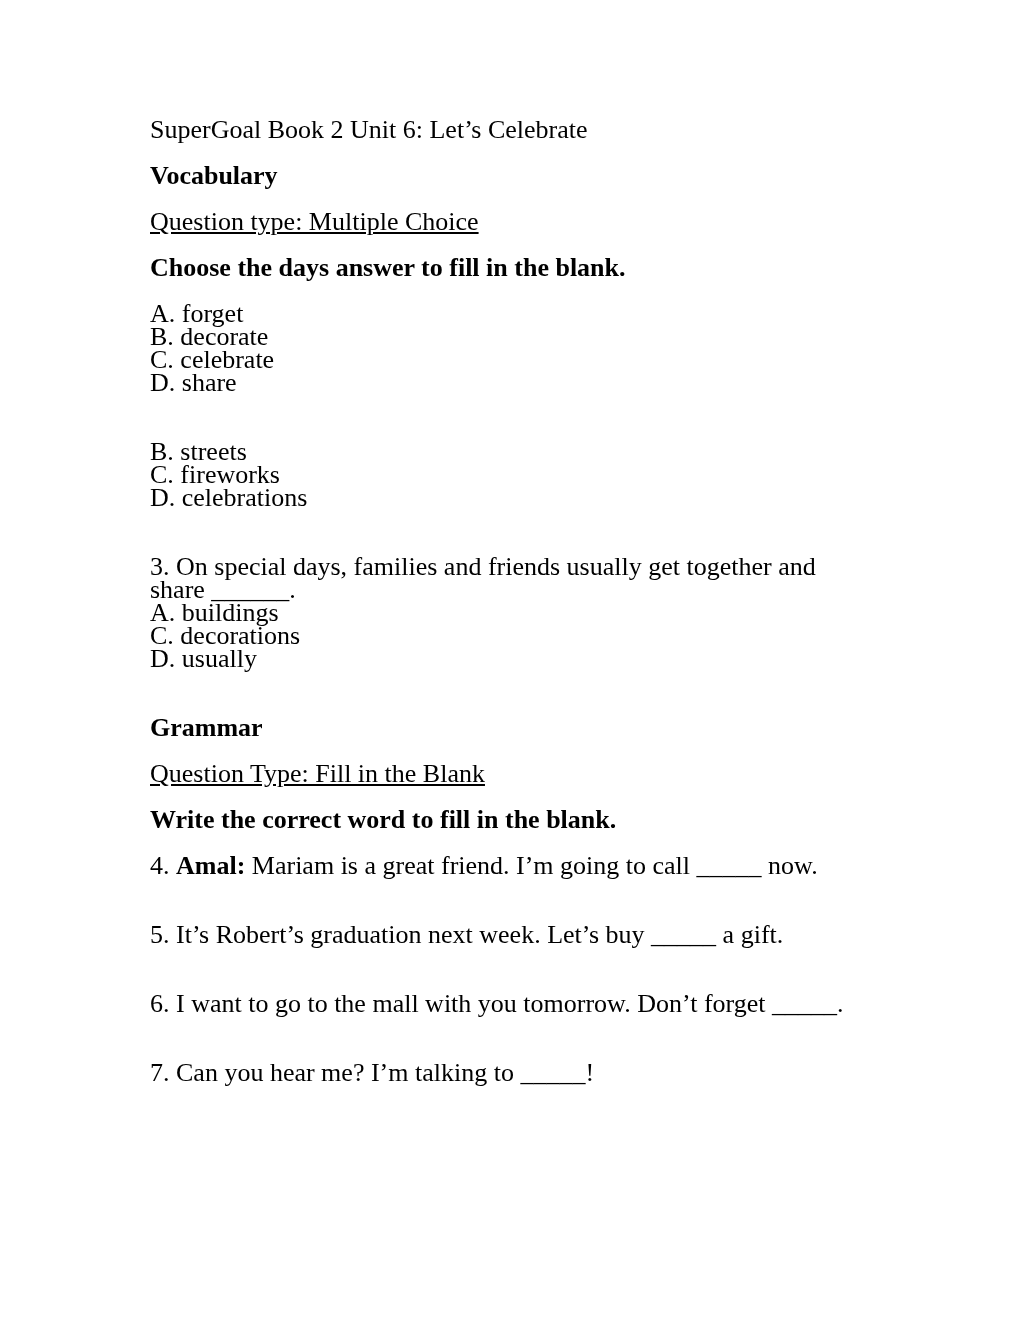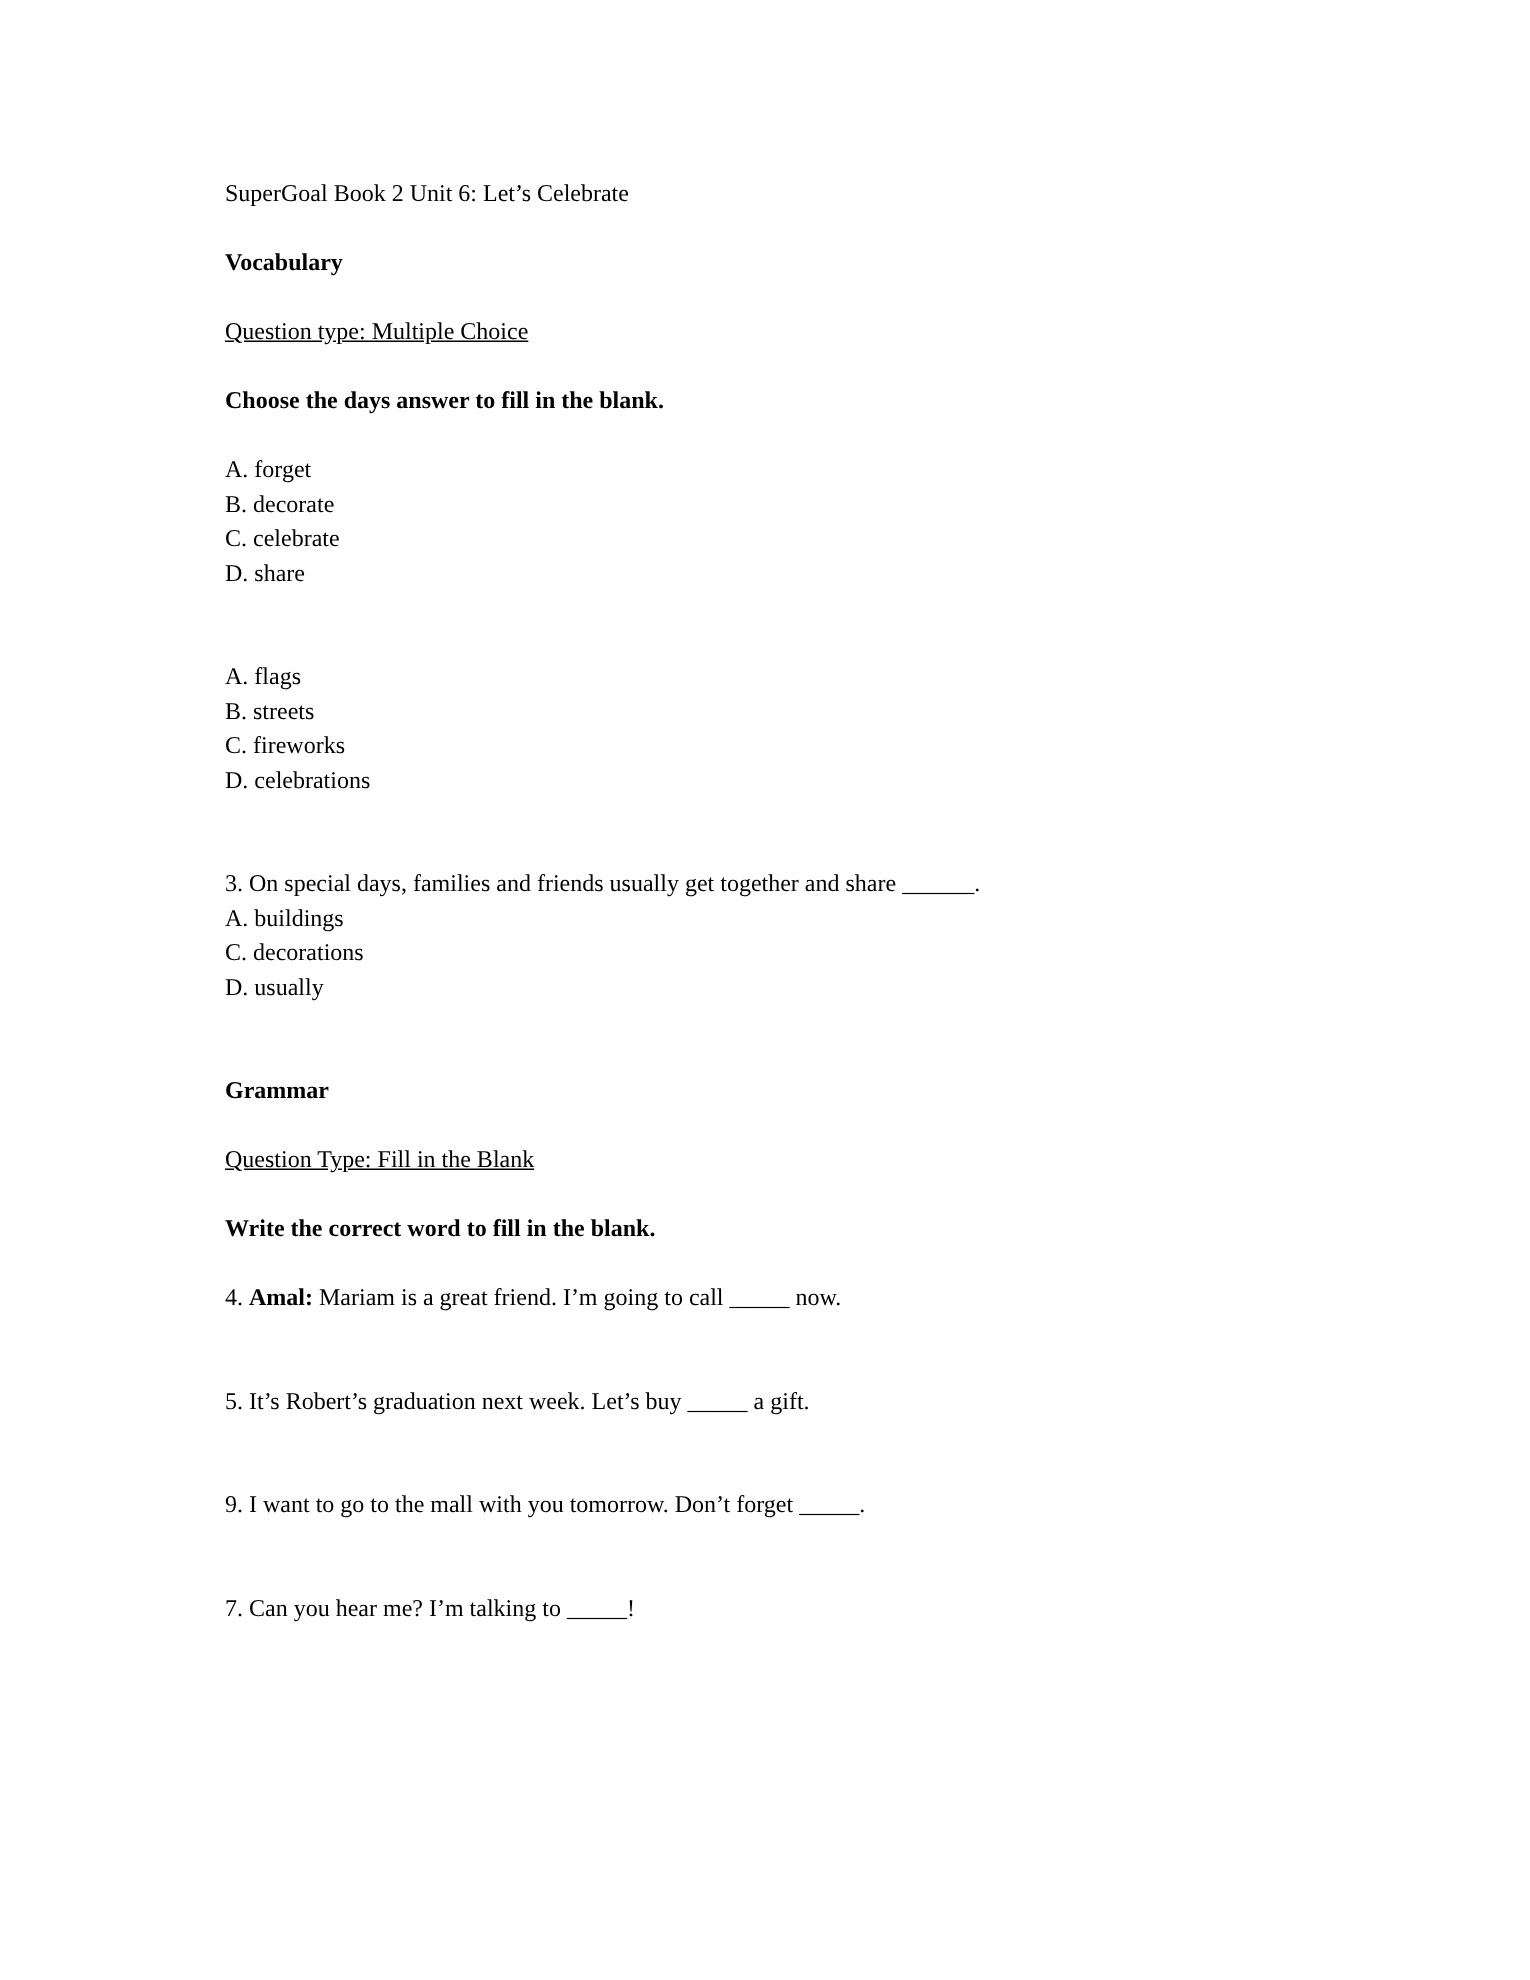--- a/index.html
+++ b/index.html
@@ -11,21 +11,21 @@
     width: 1020px;
     height: 1320px;
     overflow: hidden;
   }
   .doc-page {
     box-sizing: border-box;
     width: 1016px;
     height: 1320px;
     padding: 118px 140px 0 150px;
     font-family: "Liberation Serif", "DejaVu Serif", serif;
-    font-size: 16px;
+    font-size: 26px;
     line-height: 23px;
     color: #000000;
     background: #ffffff;
   }
   .line {
     margin: 0 0 23px 0;
   }
   .bold {
     font-weight: bold;
   }
@@ -53,21 +53,20 @@
   <p class="line bold">Choose the days answer to fill in the blank.</p>
 
   <div class="question-block">
     <div class="qline">A. forget</div>
     <div class="qline">B. decorate</div>
     <div class="qline">C. celebrate</div>
     <div class="qline">D. share</div>
   </div>
 
   <div class="question-block">
-    <div class="qline">A. flags</div>
     <div class="qline">B. streets</div>
     <div class="qline">C. fireworks</div>
     <div class="qline">D. celebrations</div>
   </div>
 
   <div class="question-block">
     <div class="qline">3. On special days, families and friends usually get together and share ______.</div>
     <div class="qline">A. buildings</div>
     <div class="qline">C. decorations</div>
     <div class="qline">D. usually</div>
@@ -76,17 +75,17 @@
   <p class="line bold">Grammar</p>
 
   <p class="line"><span class="underline">Question Type: Fill in the Blank</span></p>
 
   <p class="line bold">Write the correct word to fill in the blank.</p>
 
   <div class="question-block"><span>4. </span><span class="bold">Amal:</span><span> Mariam is a great friend. I’m going to call _____ now.</span></div>
 
   <div class="question-block"><span>5. It’s Robert’s graduation next week. Let’s buy _____ a gift.</span></div>
 
-  <div class="question-block"><span>9. I want to go to the mall with you tomorrow. Don’t forget _____.</span></div>
+  <div class="question-block"><span>6. I want to go to the mall with you tomorrow. Don’t forget _____.</span></div>
 
   <div class="question-block"><span>7. Can you hear me? I’m talking to _____!</span></div>
 
 </div>
 
 </body></html>

